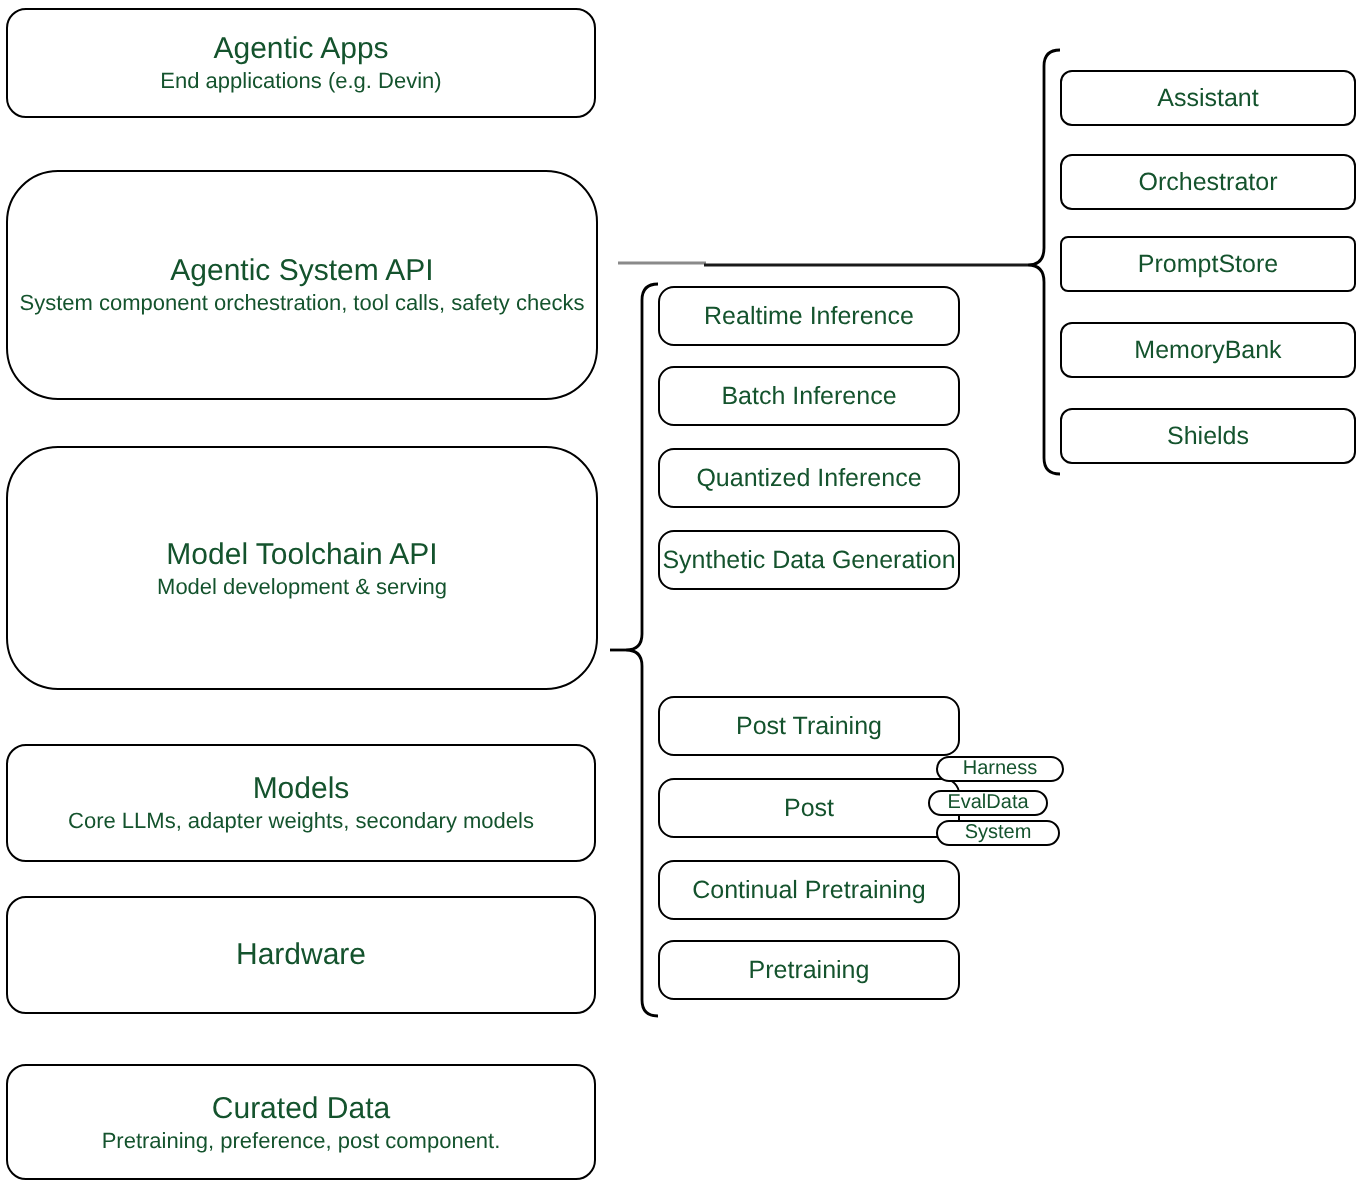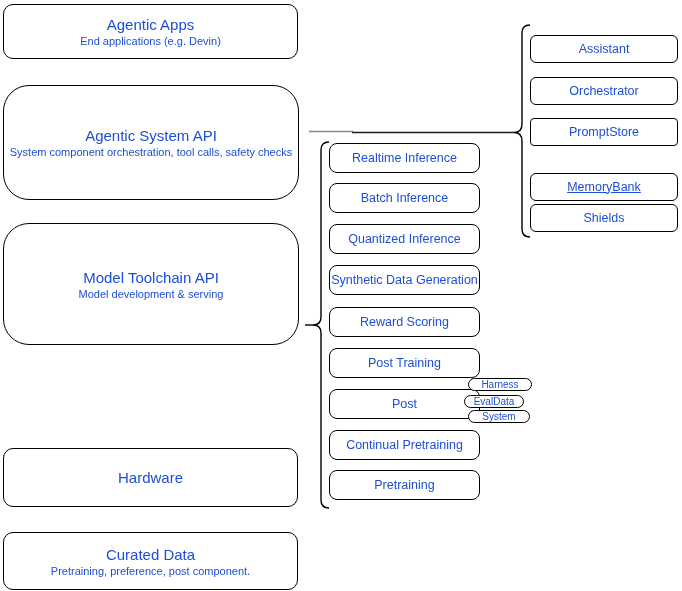--- a/index.html
+++ b/index.html
@@ -2,21 +2,21 @@
 <html><head>
 <meta charset="utf-8">
 <style>
   html, body { margin: 0; padding: 0; background: #ffffff; }
   .canvas {
     position: relative;
     width: 682px;
     height: 591px;
     background: #ffffff;
     font-family: "Liberation Sans", sans-serif;
-    color: #1d4ed8;
+    color: #14532d;
     overflow: hidden;
   }
   .connectors {
     position: absolute;
     left: 0; top: 0;
     width: 682px; height: 591px;
     pointer-events: none;
   }
   .node {
     position: absolute;
@@ -84,20 +84,24 @@
   <div class="node" style="left:3px; top:85px; width:296px; height:115px; border-radius:26px;">
     <div class="title">Agentic System API</div>
     <div class="sub">System component orchestration, tool calls, safety checks</div>
   </div>
 
   <div class="node" style="left:3px; top:223px; width:296px; height:122px; border-radius:26px;">
     <div class="title">Model Toolchain API</div>
     <div class="sub">Model development &amp; serving</div>
   </div>
 
+  <div class="node" style="left:3px; top:372px; width:295px; height:59px; border-radius:10px;">
+    <div class="title">Models</div>
+    <div class="sub">Core LLMs, adapter weights, secondary models</div>
+  </div>
 
   <div class="node" style="left:3px; top:448px; width:295px; height:59px; border-radius:10px;">
     <div class="title">Hardware</div>
   </div>
 
   <div class="node" style="left:3px; top:532px; width:295px; height:58px; border-radius:10px;">
     <div class="title">Curated Data</div>
     <div class="sub">Pretraining, preference, post component.</div>
   </div>
 
@@ -105,23 +109,20 @@
     <div class="label">Realtime Inference</div>
   </div>
   <div class="node" style="left:329px; top:183px; width:151px; height:30px; border-radius:8px;">
     <div class="label">Batch Inference</div>
   </div>
   <div class="node" style="left:329px; top:224px; width:151px; height:30px; border-radius:8px;">
     <div class="label">Quantized Inference</div>
   </div>
   <div class="node" style="left:329px; top:265px; width:151px; height:30px; border-radius:8px;">
     <div class="label">Synthetic Data Generation</div>
-  </div>
-  <div class="node" style="left:329px; top:307px; width:151px; height:30px; border-radius:8px;">
-    <div class="label">Reward Scoring</div>
   </div>
   <div class="node" style="left:329px; top:348px; width:151px; height:30px; border-radius:8px;">
     <div class="label">Post Training</div>
   </div>
   <div class="node" style="left:329px; top:389px; width:151px; height:30px; border-radius:8px;">
     <div class="label">Post</div>
   </div>
   <div class="node" style="left:329px; top:430px; width:151px; height:30px; border-radius:8px;">
     <div class="label">Continual Pretraining</div>
   </div>
@@ -141,20 +142,20 @@
 
   <div class="node" style="left:530px; top:35px; width:148px; height:28px; border-radius:6px;">
     <div class="label">Assistant</div>
   </div>
   <div class="node" style="left:530px; top:77px; width:148px; height:28px; border-radius:6px;">
     <div class="label">Orchestrator</div>
   </div>
   <div class="node" style="left:530px; top:118px; width:148px; height:28px; border-radius:4px;">
     <div class="label">PromptStore</div>
   </div>
-  <div class="node" style="left:530px; top:173px; width:148px; height:28px; border-radius:6px;text-decoration:underline;">
+  <div class="node" style="left:530px; top:161px; width:148px; height:28px; border-radius:6px;">
     <div class="label">MemoryBank</div>
   </div>
   <div class="node" style="left:530px; top:204px; width:148px; height:28px; border-radius:6px;">
     <div class="label">Shields</div>
   </div>
 
 </div>
 
 </body></html>

